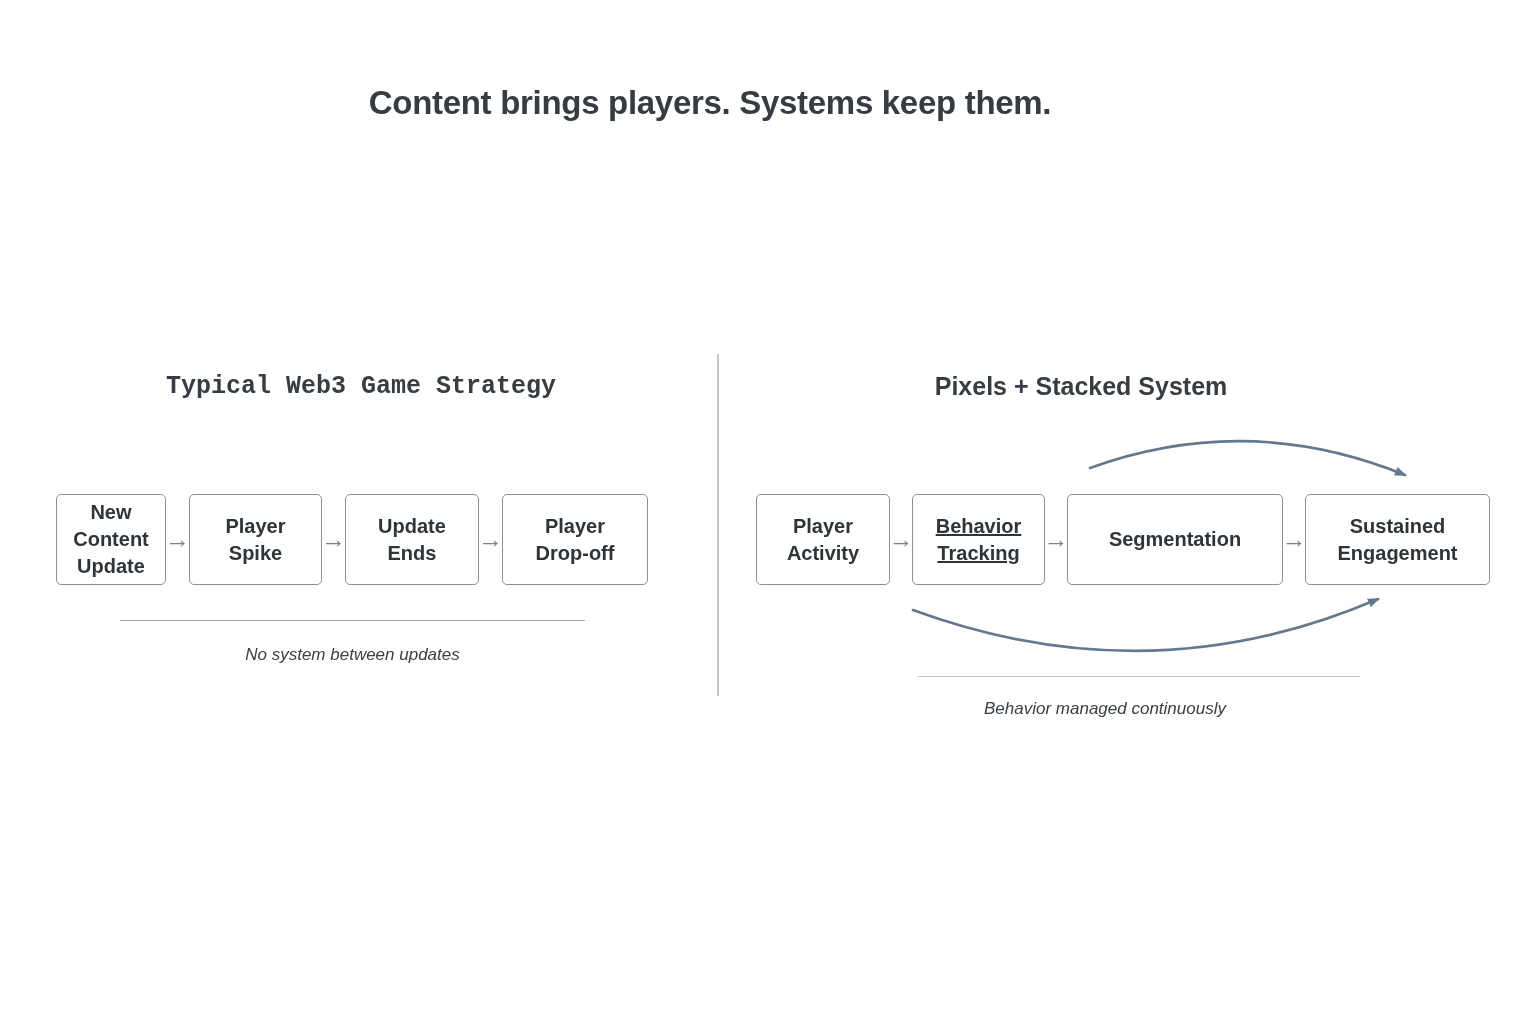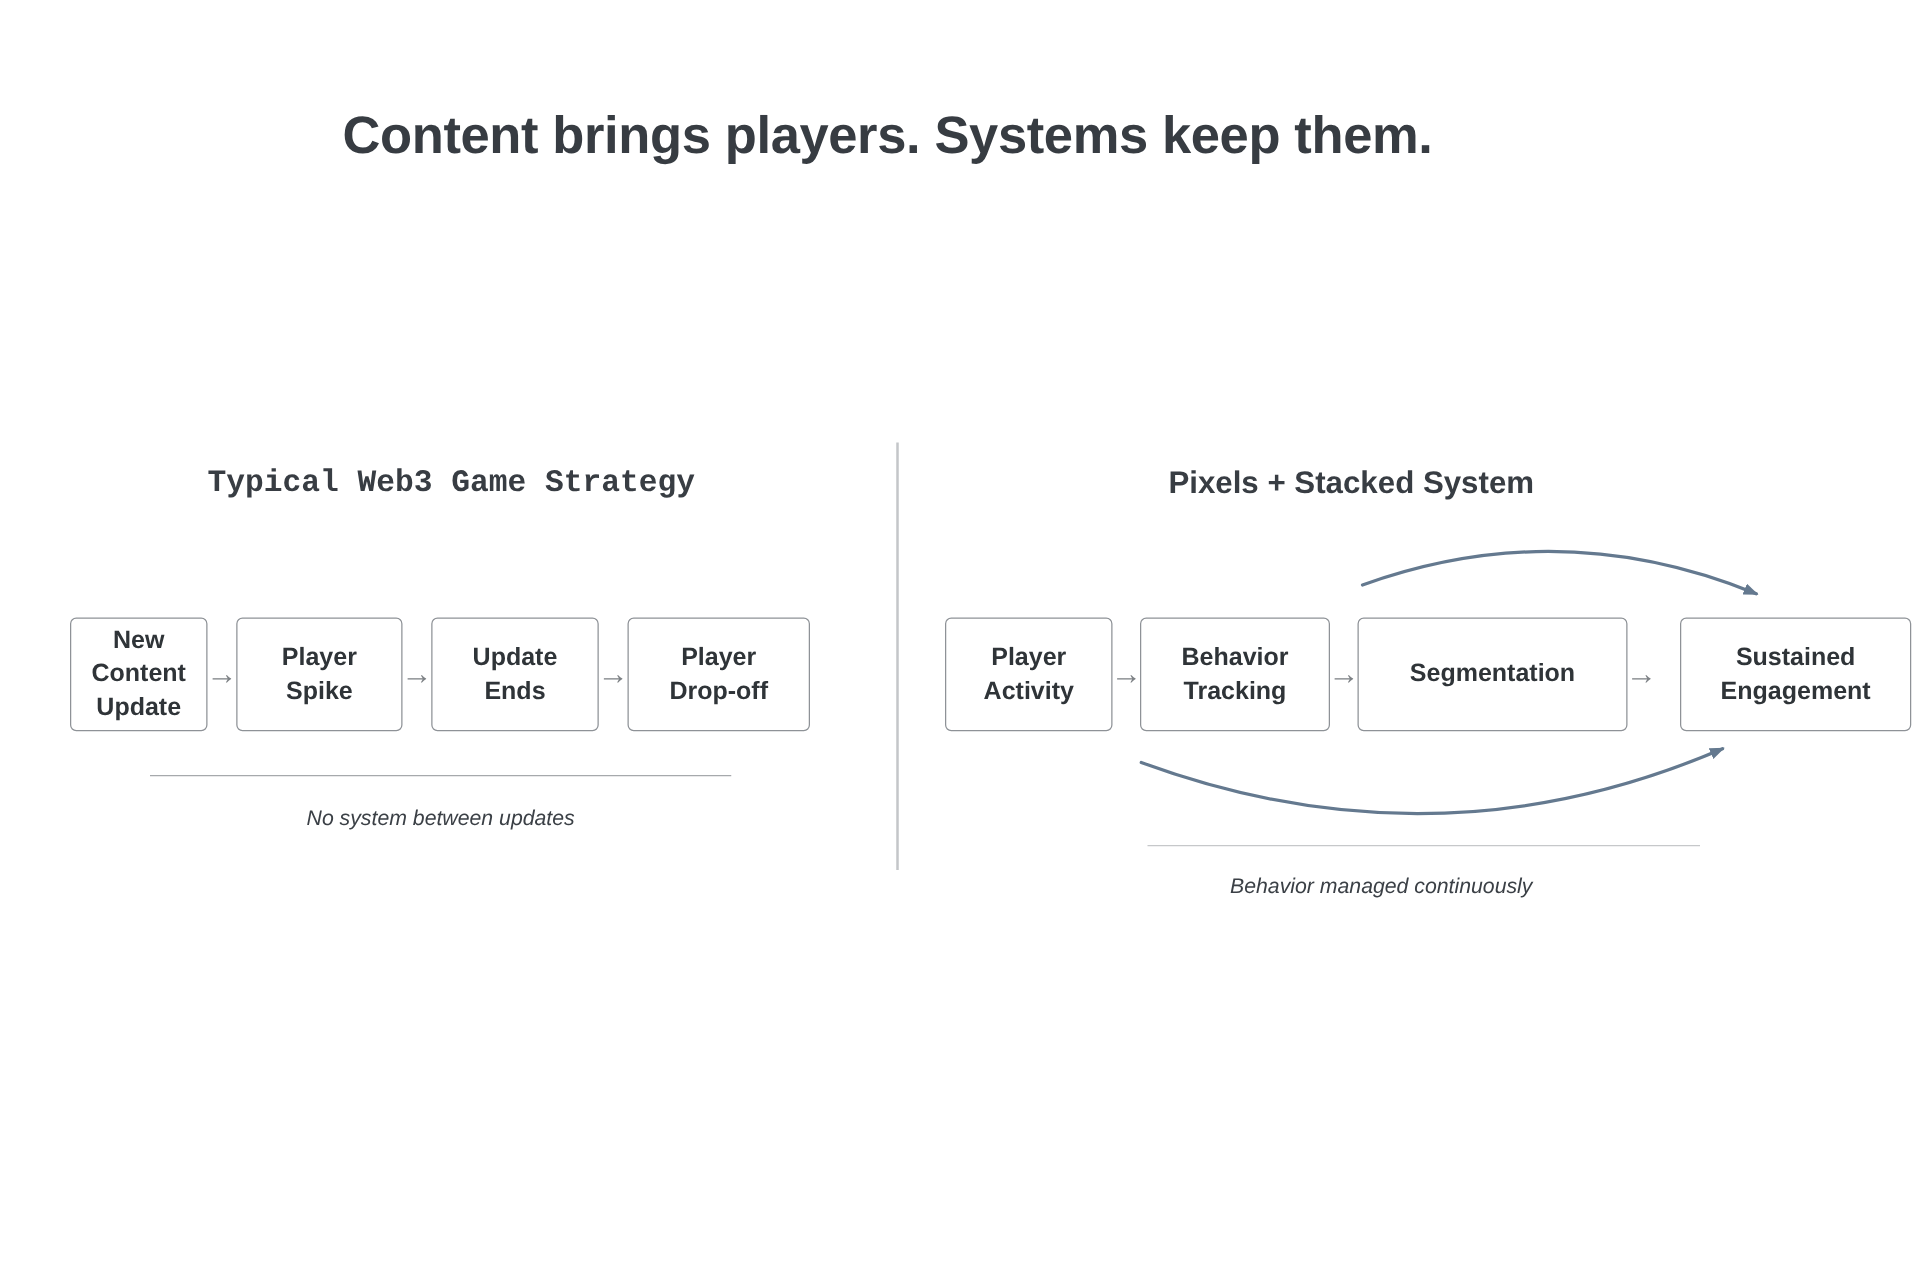--- a/index.html
+++ b/index.html
@@ -23,21 +23,21 @@
     height:1024px;
     background:#ffffff;
     overflow:hidden;
   }
   .main-title{
     position:absolute;
     top:84px;
     left:0;
     width:1420px;
     text-align:center;
-    font-size:42px;
+    font-size:33px;
     font-weight:700;
     letter-spacing:-0.3px;
     color:var(--title-text);
   }
   .panel-heading{
     position:absolute;
     top:372px;
     text-align:center;
     font-size:25px;
     font-weight:700;
@@ -80,21 +80,21 @@
     display:flex;
     align-items:center;
     justify-content:center;
     font-size:25px;
     color:var(--flow-arrow);
     font-weight:400;
   }
   .conn-left{width:23px;}
   .conn-right{width:22px;}
   .w136{width:110px;} .w133{width:133px;} .w134{width:134px;} .w146{width:146px;}
-  .w138{width:152px;} .w195{width:216px;} .w185{width:185px;margin-left:20px;}
+  .w138{width:133px;text-decoration:underline;} .w195{width:216px;} .w185{width:185px;}
   .rule{
     position:absolute;
     height:1px;
   }
   .rule-left{
     left:120px; top:620px; width:465px;
     background:var(--rule-left);
   }
   .rule-right{
     left:918px; top:676px; width:442px;

